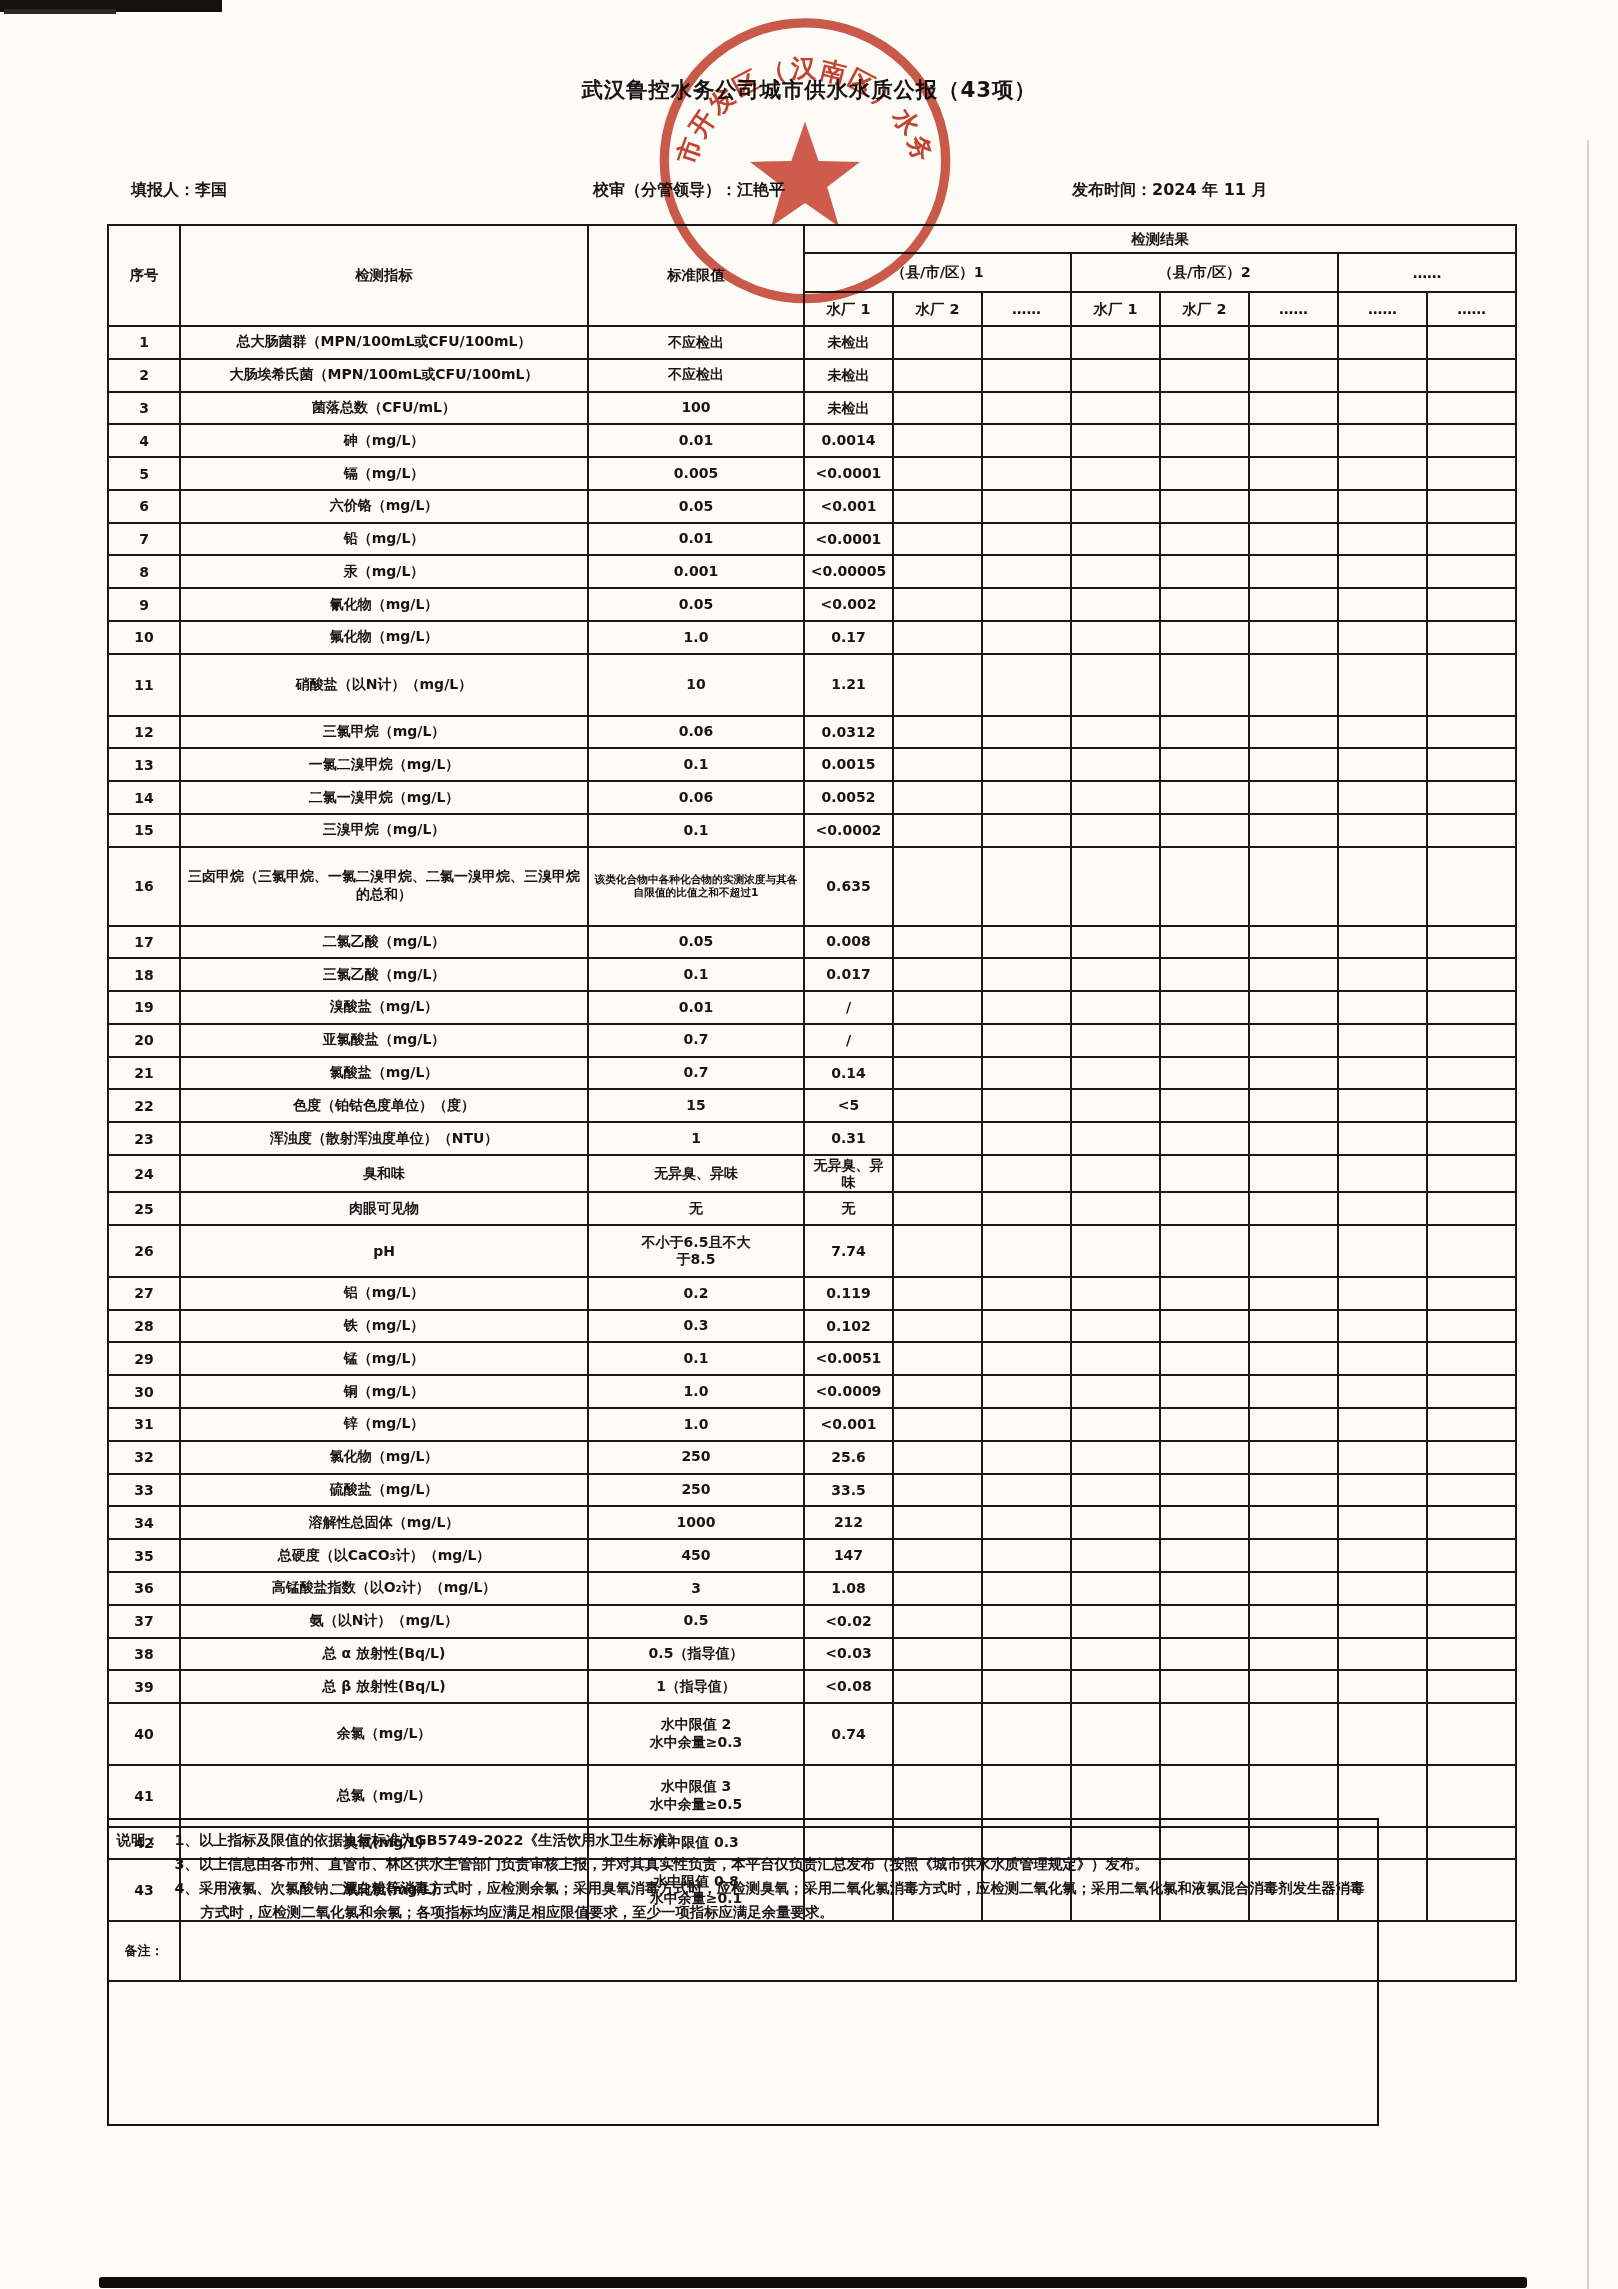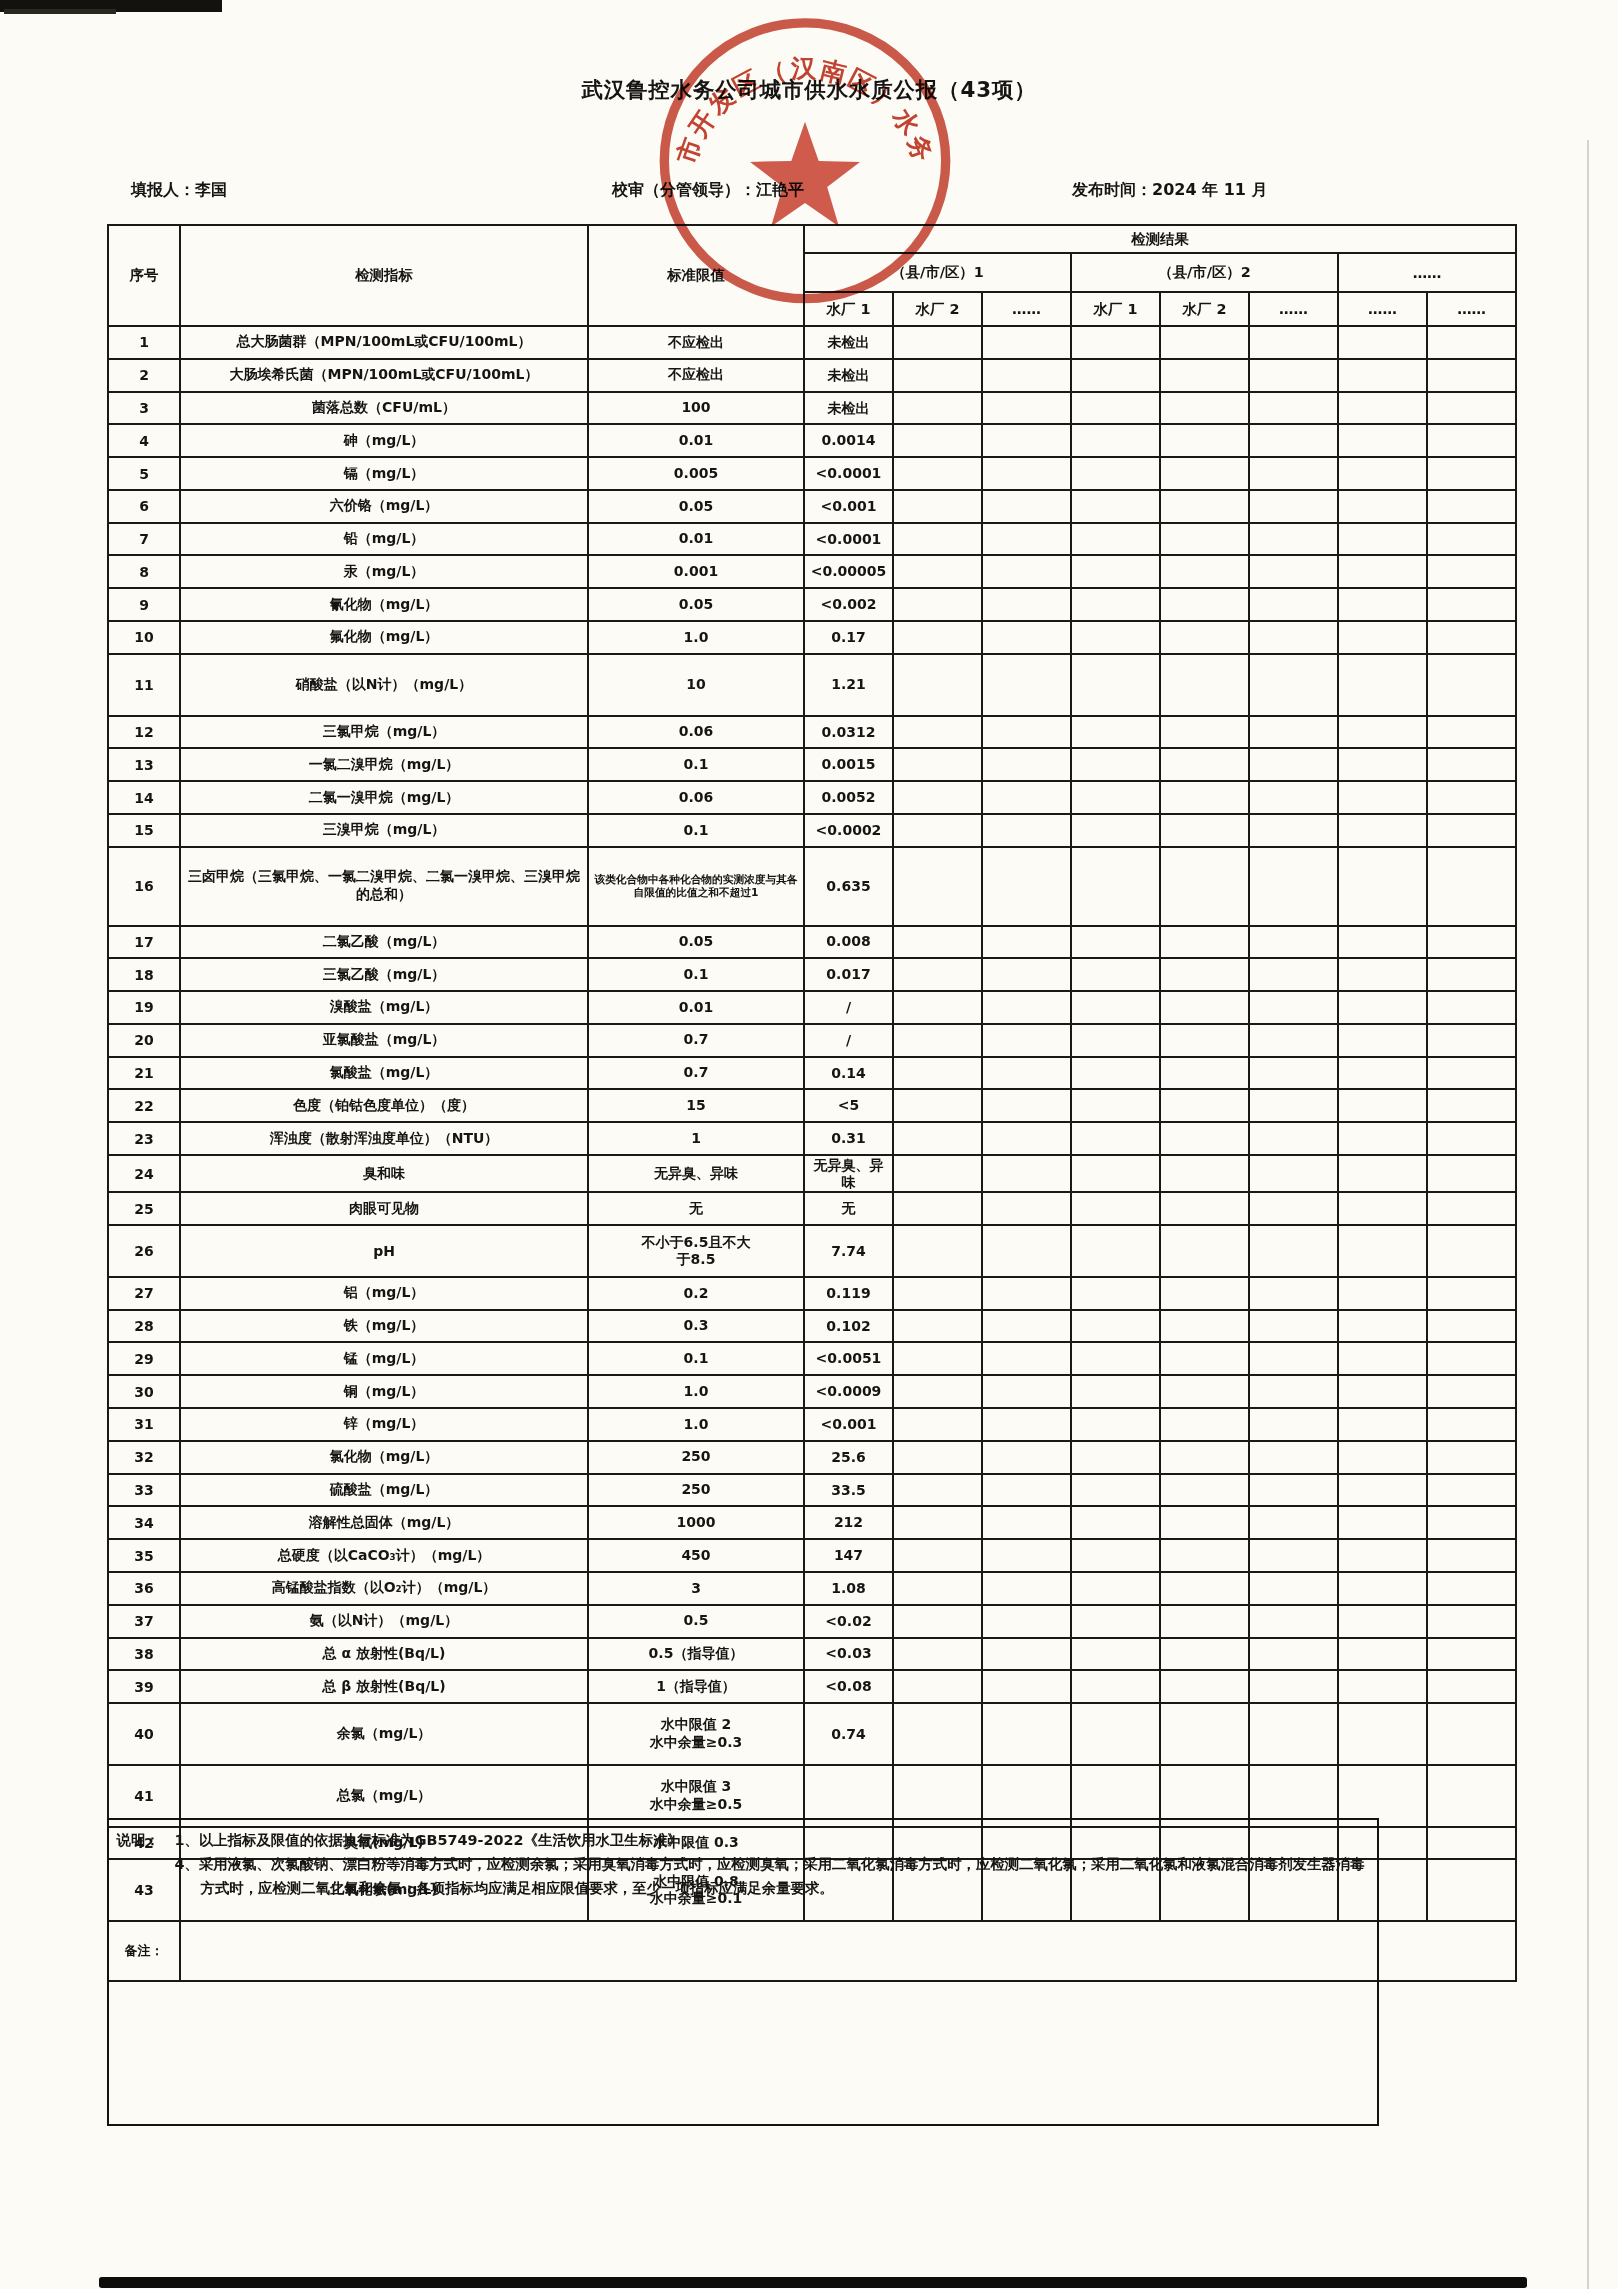--- a/index.html
+++ b/index.html
@@ -12,21 +12,21 @@
     color:#171513;
     overflow:hidden;
   }
   
   .doc-title{
     position:absolute;top:75px;left:0;width:100%;
     text-align:center;font-size:21.4px;font-weight:700;letter-spacing:0.9px;
   }
   .meta-line{position:absolute;top:180px;left:0;width:100%;font-size:16px;font-weight:700;}
   .meta-filler{position:absolute;left:131px;white-space:nowrap;}
-  .meta-reviewer{position:absolute;left:612px;white-space:nowrap;}
+  .meta-reviewer{position:absolute;left:593px;white-space:nowrap;}
   .meta-publish{position:absolute;left:1072px;white-space:nowrap;}
   
   table.report{
     position:absolute;left:107px;top:224px;
     width:1408px;border-collapse:collapse;table-layout:fixed;
     font-size:14px;font-weight:700;
   }
   table.report th,table.report td{
     border:2.3px solid #1b1916;
     padding:0.9px 2.8px;
@@ -695,19 +695,20 @@
           <td colspan="10"></td>
         </tr>
       </tbody>
   </table>
 
   <div class="notes-box">
     <div class="notes-row">
       <div class="notes-label">说明：</div>
       <div class="notes-items">
         <div class="note-item first">1、以上指标及限值的依据执行标准为GB5749-2022《生活饮用水卫生标准》。</div>
+        <div class="note-item">3、以上信息由各市州、直管市、林区供水主管部门负责审核上报，并对其真实性负责，本平台仅负责汇总发布（按照《城市供水水质管理规定》）发布。</div>
         <div class="note-item">4、采用液氯、次氯酸钠、漂白粉等消毒方式时，应检测余氯；采用臭氧消毒方式时，应检测臭氧；采用二氧化氯消毒方式时，应检测二氧化氯；采用二氧化氯和液氯混合消毒剂发生器消毒方式时，应检测二氧化氯和余氯；各项指标均应满足相应限值要求，至少一项指标应满足余量要求。</div>
       </div>
     </div>
   </div>
 
 </div>
 
 
 </body></html>

